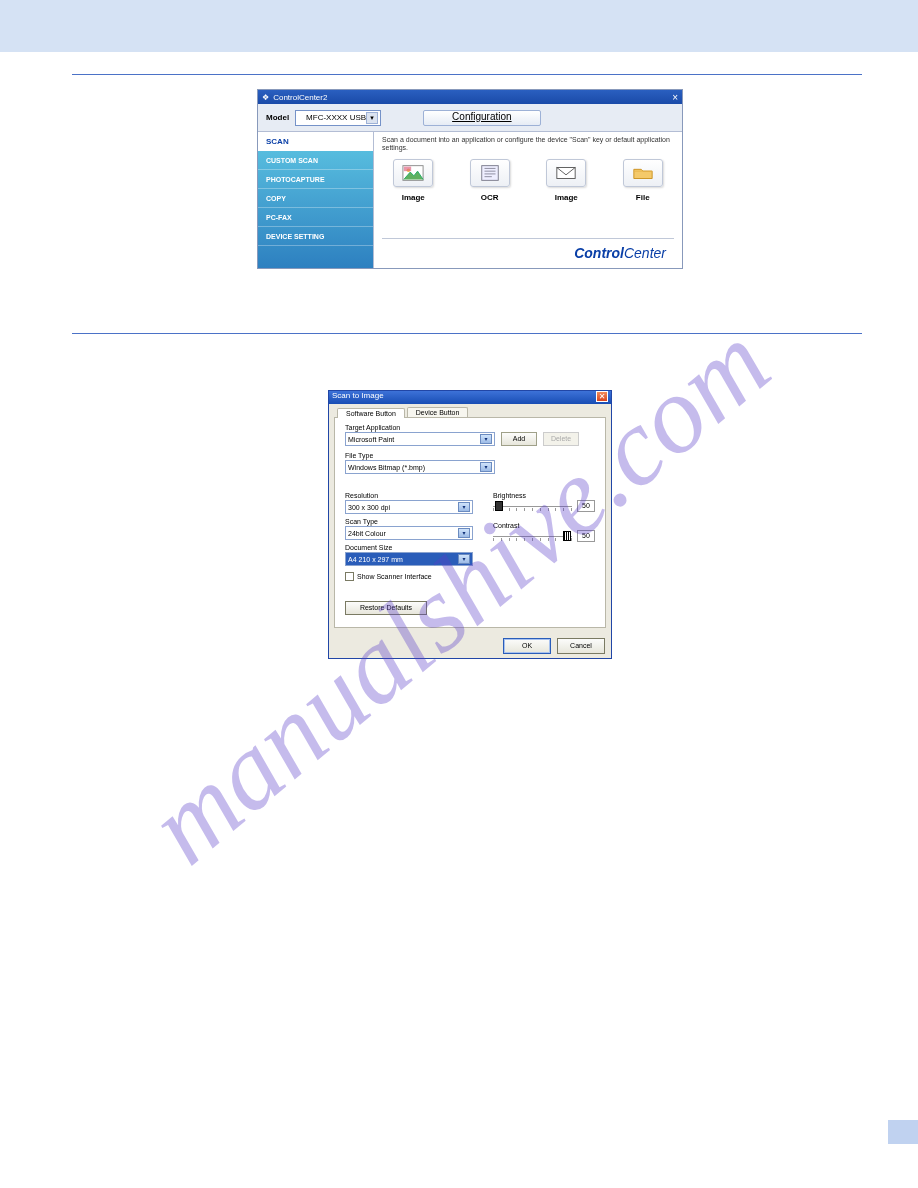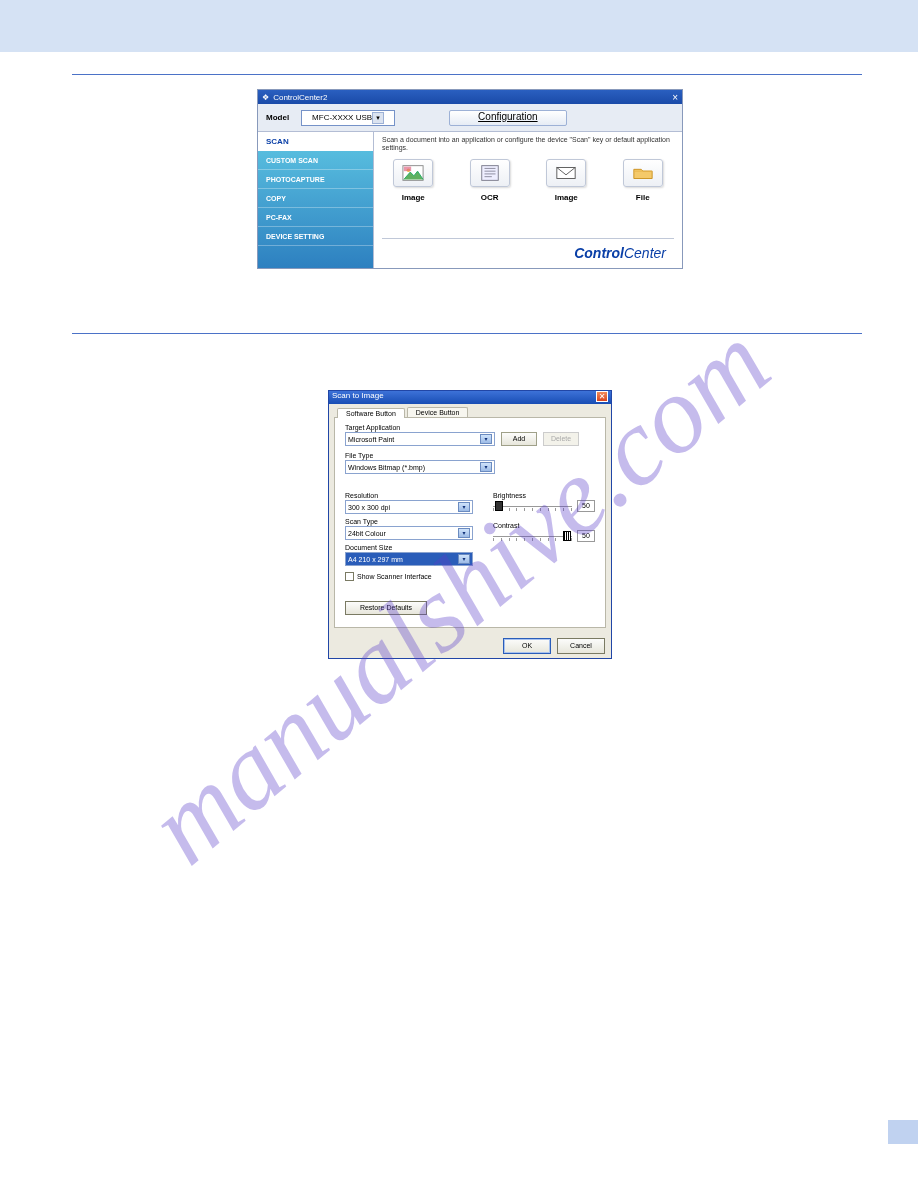--- a/index.html
+++ b/index.html
@@ -88,28 +88,28 @@
     font-size: 10px;
     cursor: default;
   }
   .cc2-topbar {
     height: 28px;
     background: #e7ecf4;
     border-bottom: 1px solid #b3bdd4;
     display: flex;
     align-items: center;
     padding: 0 8px;
-    gap: 12px;
+    gap: 6px;
   }
   .cc2-topbar .lbl { font-weight: bold; font-size: 8px; }
   .model-select {
-    width: 94px; height: 16px;
+    width: 86px; height: 16px;
     border: 1px solid #7592c8;
     background: #fff;
-    display: flex; align-items: center; justify-content: center;
+    display: flex; align-items: center; justify-content: flex-end;
     padding: 0 2px; font-size: 8px;
   }
   .model-select .arrow {
     width: 12px; height: 12px;
     background: #dbe3f0;
     border: 1px solid #9db1d6;
     text-align: center; line-height: 10px; font-size: 7px;
   }
   .cfg-btn {
     height: 16px;

